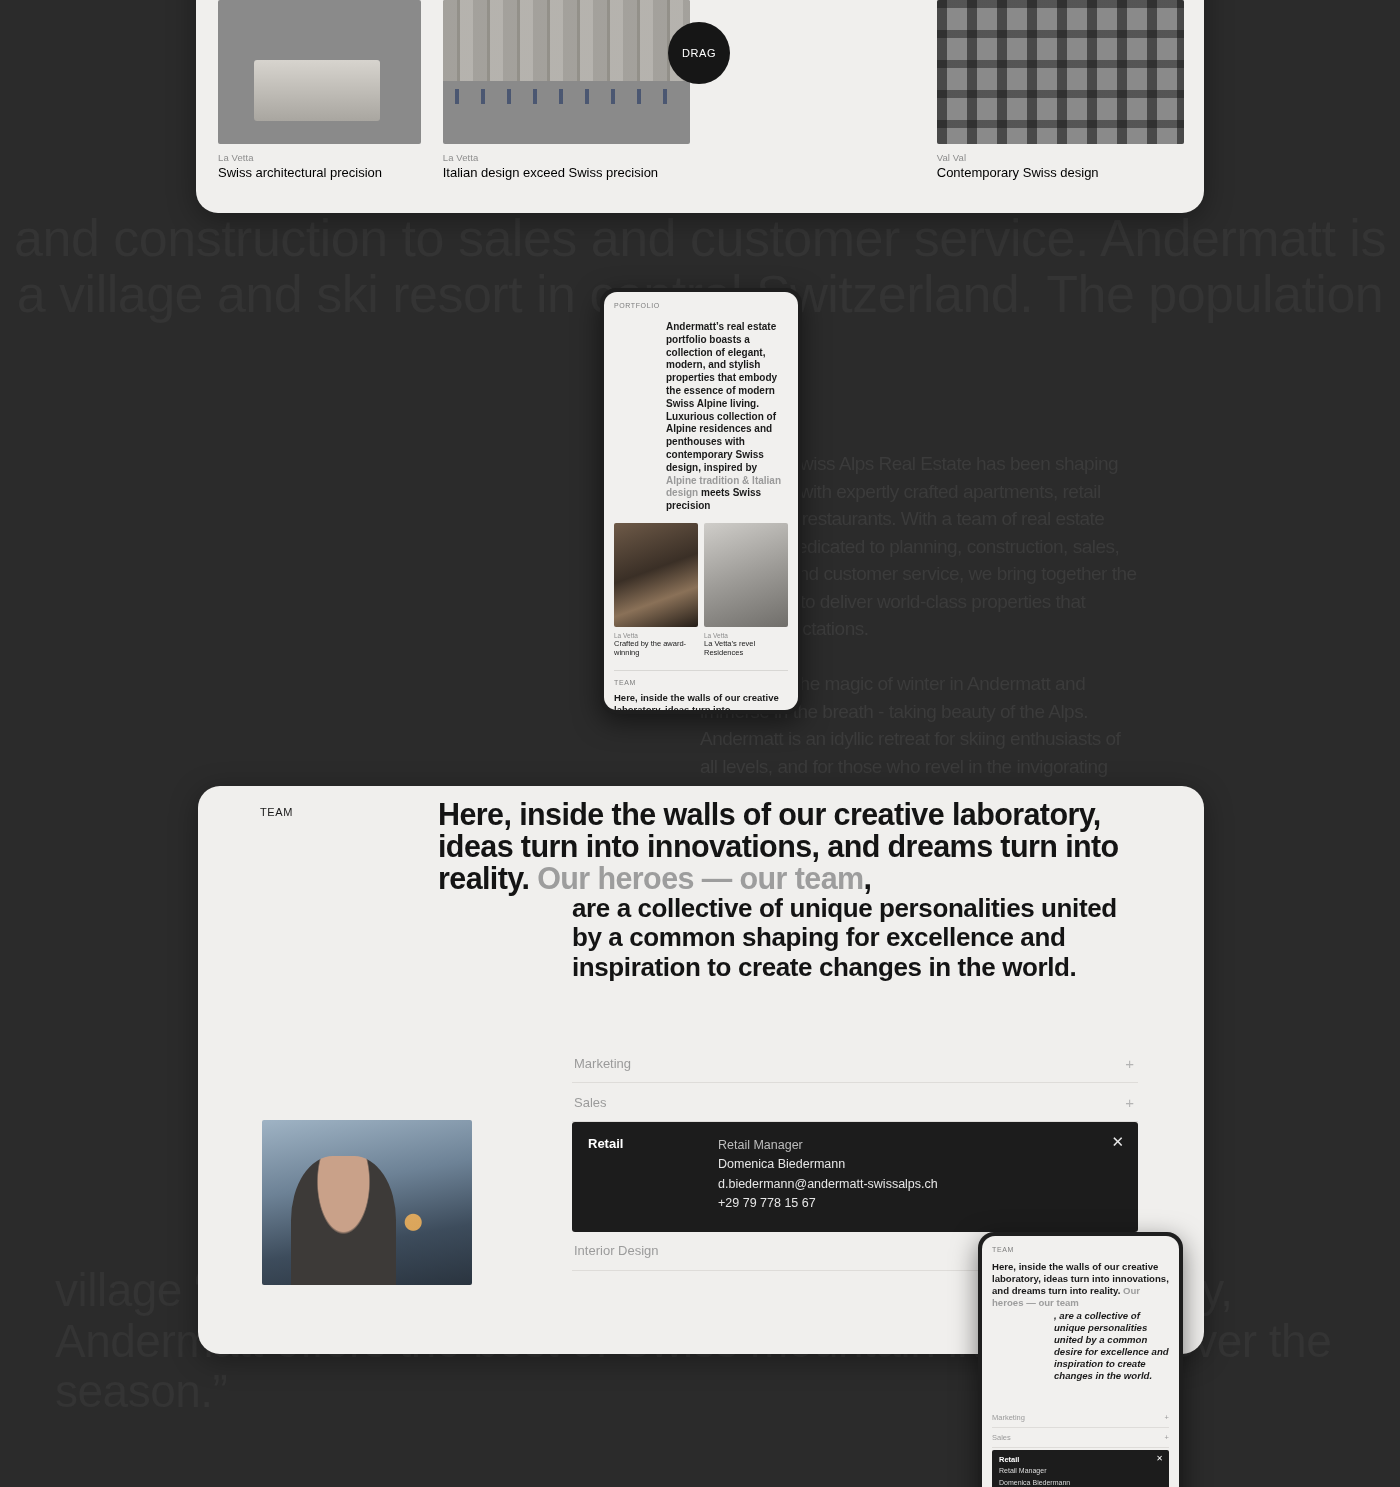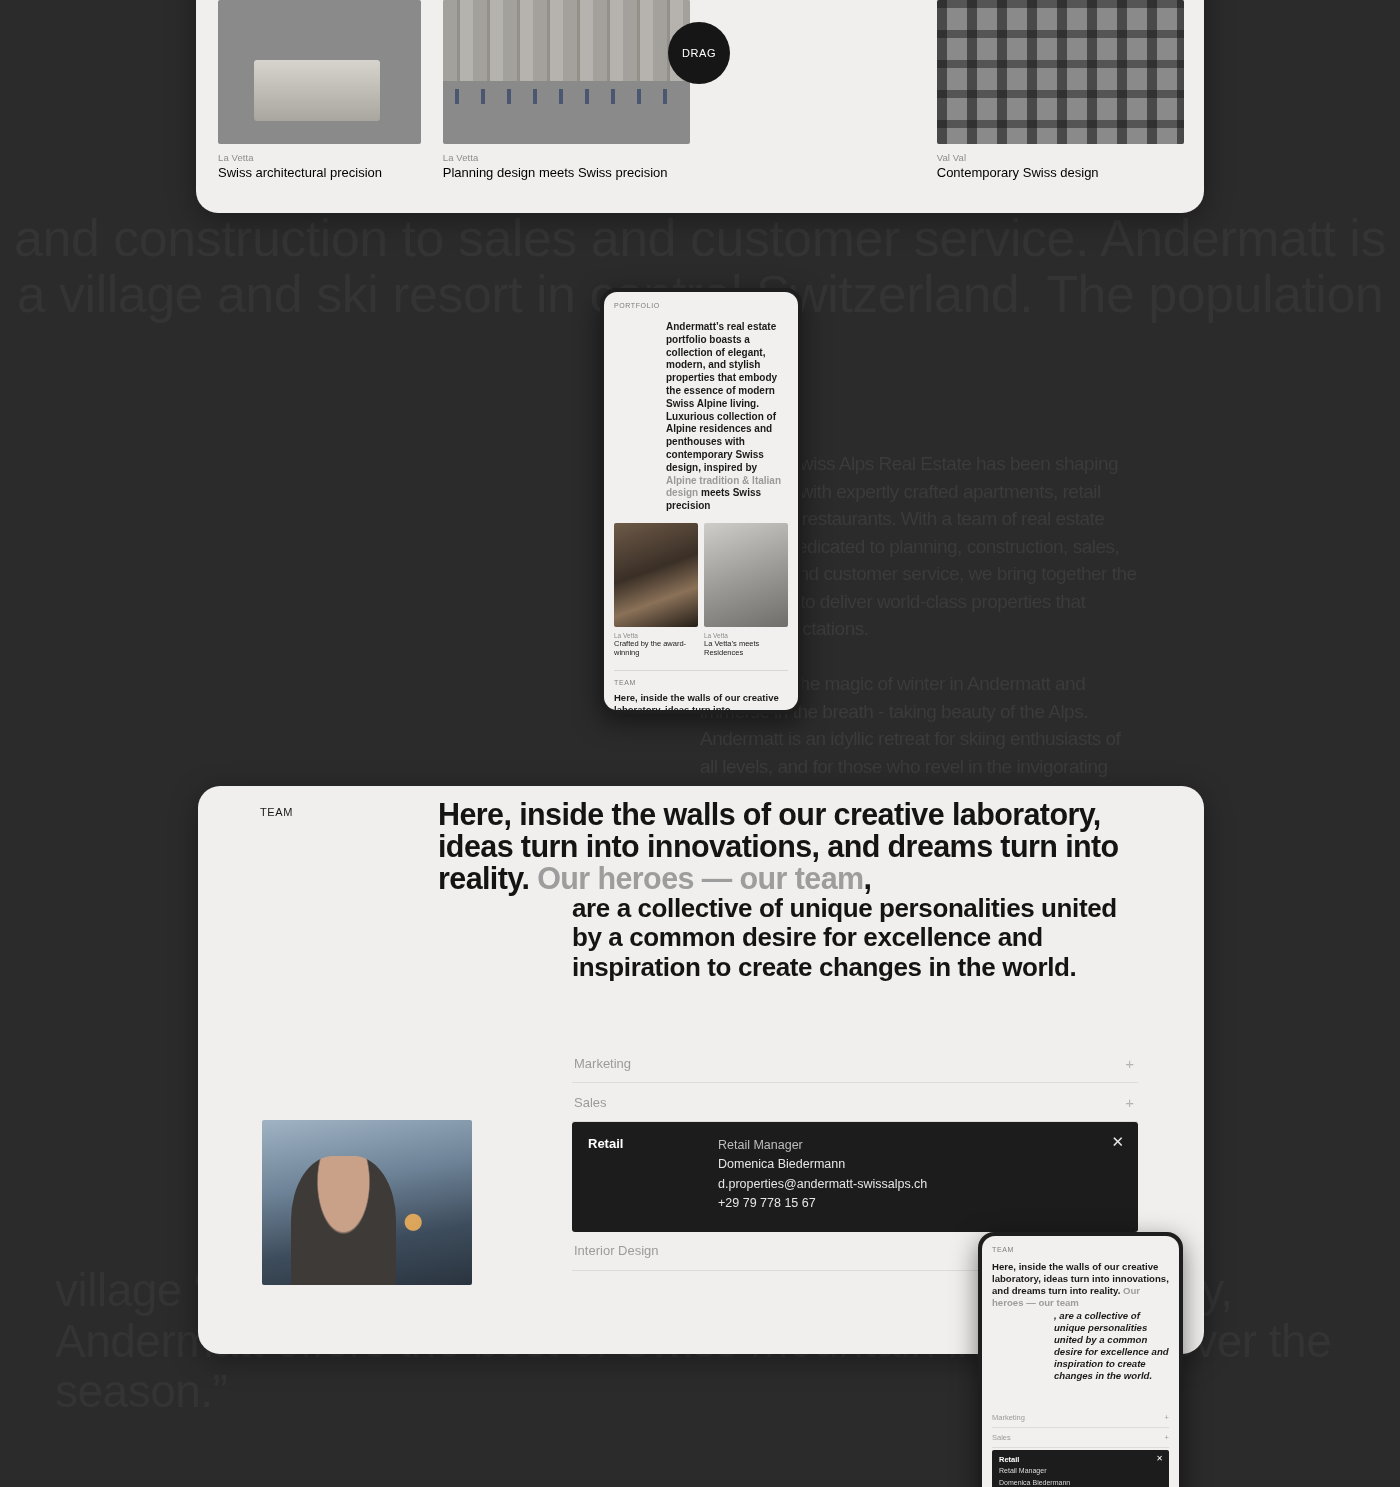--- a/index.html
+++ b/index.html
@@ -268,21 +268,21 @@
     <div class="card">
       <div class="thumb img-bedroom"></div>
       <div class="eyebrow">La Vetta</div>
       <div class="title">Swiss architectural precision</div>
     </div>
 
     <div class="card wide">
       <div class="thumb img-snow"></div>
       <div class="drag-bubble">DRAG</div>
       <div class="eyebrow">La Vetta</div>
-      <div class="title">Planning design meets Swiss precision</div>
+      <div class="title">Italian design exceed Swiss precision</div>
     </div>
 
     <div class="card" style="align-self:flex-start;">
       
     </div>
 
     <div class="card wide">
       <div class="thumb img-bw"></div>
       <div class="eyebrow">Val Val</div>
       <div class="title">Contemporary Swiss design</div>
@@ -299,56 +299,56 @@
 
     <div class="ph-imgs">
       <div class="ph-img">
         <div class="t a"></div>
         <div class="e">La Vetta</div>
         <div class="c">Crafted by the award-winning</div>
       </div>
       <div class="ph-img">
         <div class="t b"></div>
         <div class="e">La Vetta</div>
-        <div class="c">La Vetta’s meets Residences</div>
+        <div class="c">La Vetta’s revel Residences</div>
       </div>
     </div>
 
     <div class="ph-div"></div>
     <div class="ph-label">TEAM</div>
     <div class="ph-team-head">Here, inside the walls of our creative laboratory, ideas turn into innovations, and dreams</div>
   </div>
 </div>
 
 <div class="panel" id="team-panel">
 
   <div class="team-eyebrow">TEAM</div>
 
   <div class="team-head"><span>Here, inside the walls of our creative laboratory, ideas turn into innovations, and dreams turn into reality. </span><span class="grey">Our heroes — our team</span><span>,</span></div>
 
-  <div class="team-sub">are a collective  of unique personalities united by a common desire for excellence and inspiration to create changes in the world.</div>
+  <div class="team-sub">are a collective  of unique personalities united by a common shaping for excellence and inspiration to create changes in the world.</div>
 
   <div class="accordion">
 
     <div class="acc-row">
       <span>Marketing</span>
       <span class="plus">+</span>
     </div>
 
     <div class="acc-row">
       <span>Sales</span>
       <span class="plus">+</span>
     </div>
 
     <div class="acc-open">
       <div class="lbl">Retail</div>
       <div class="info">
         <div class="role">Retail Manager</div>
         <div>Domenica Biedermann</div>
-        <div>d.properties@andermatt-swissalps.ch</div>
+        <div>d.biedermann@andermatt-swissalps.ch</div>
         <div>+29 79 778 15 67</div>
       </div>
       <div class="close">✕</div>
     </div>
 
 
 
     <div class="acc-row">
       <span>Interior Design</span>
       <span class="plus">+</span>

